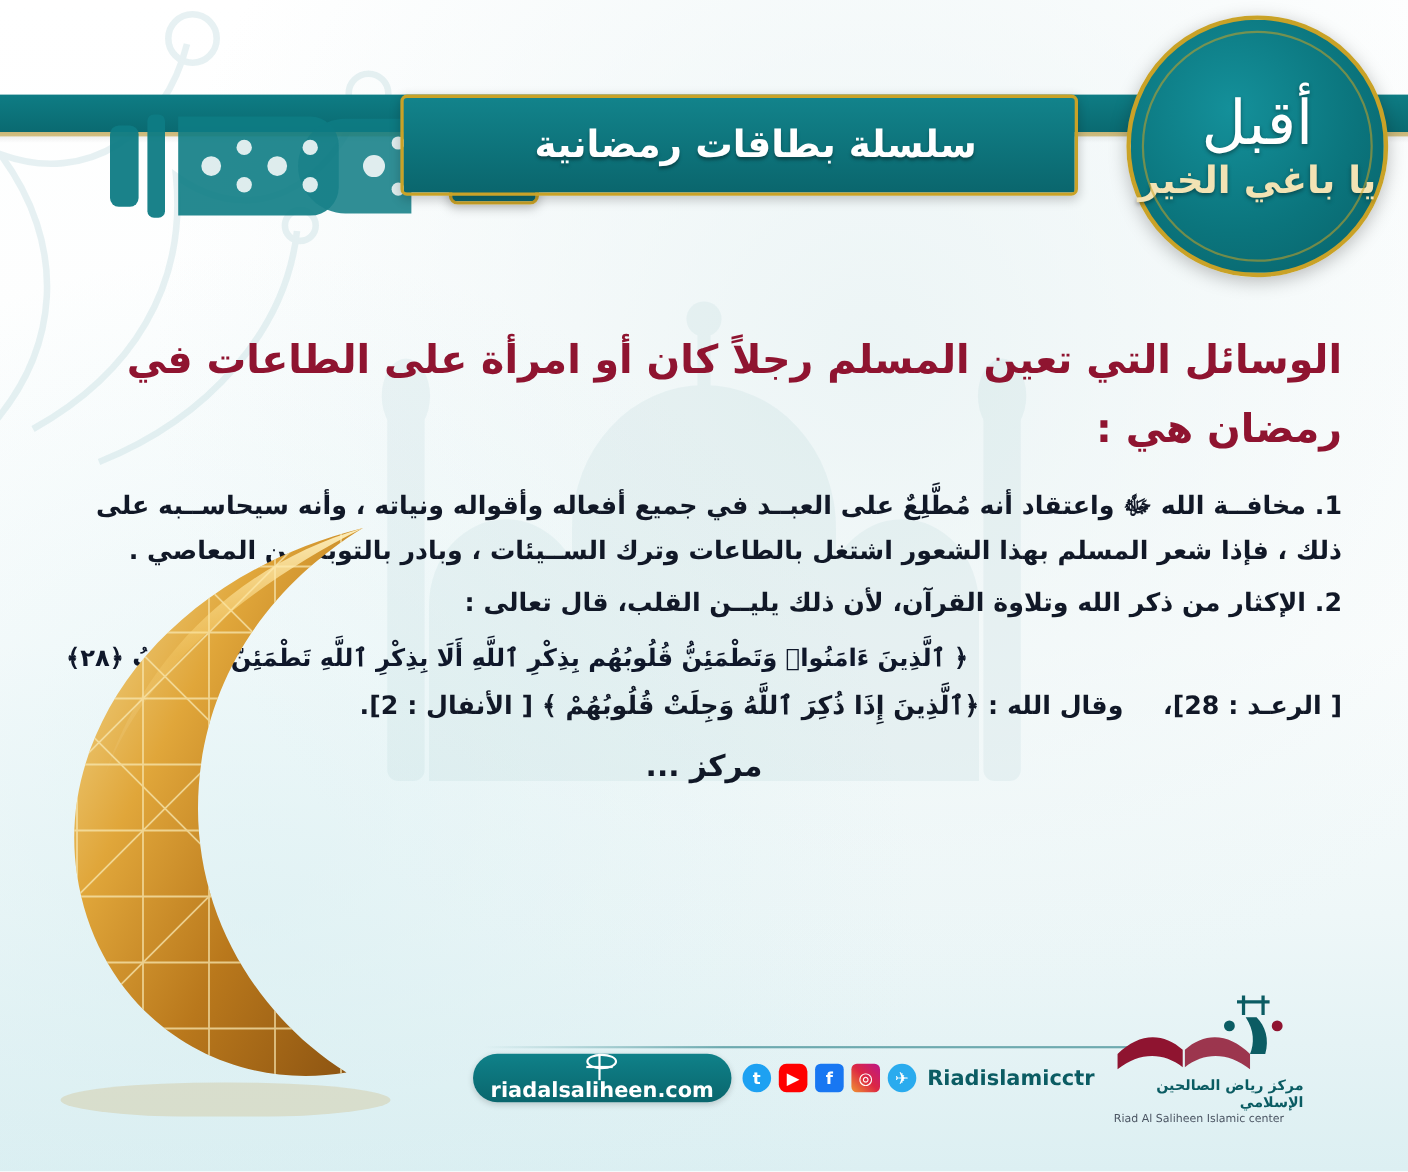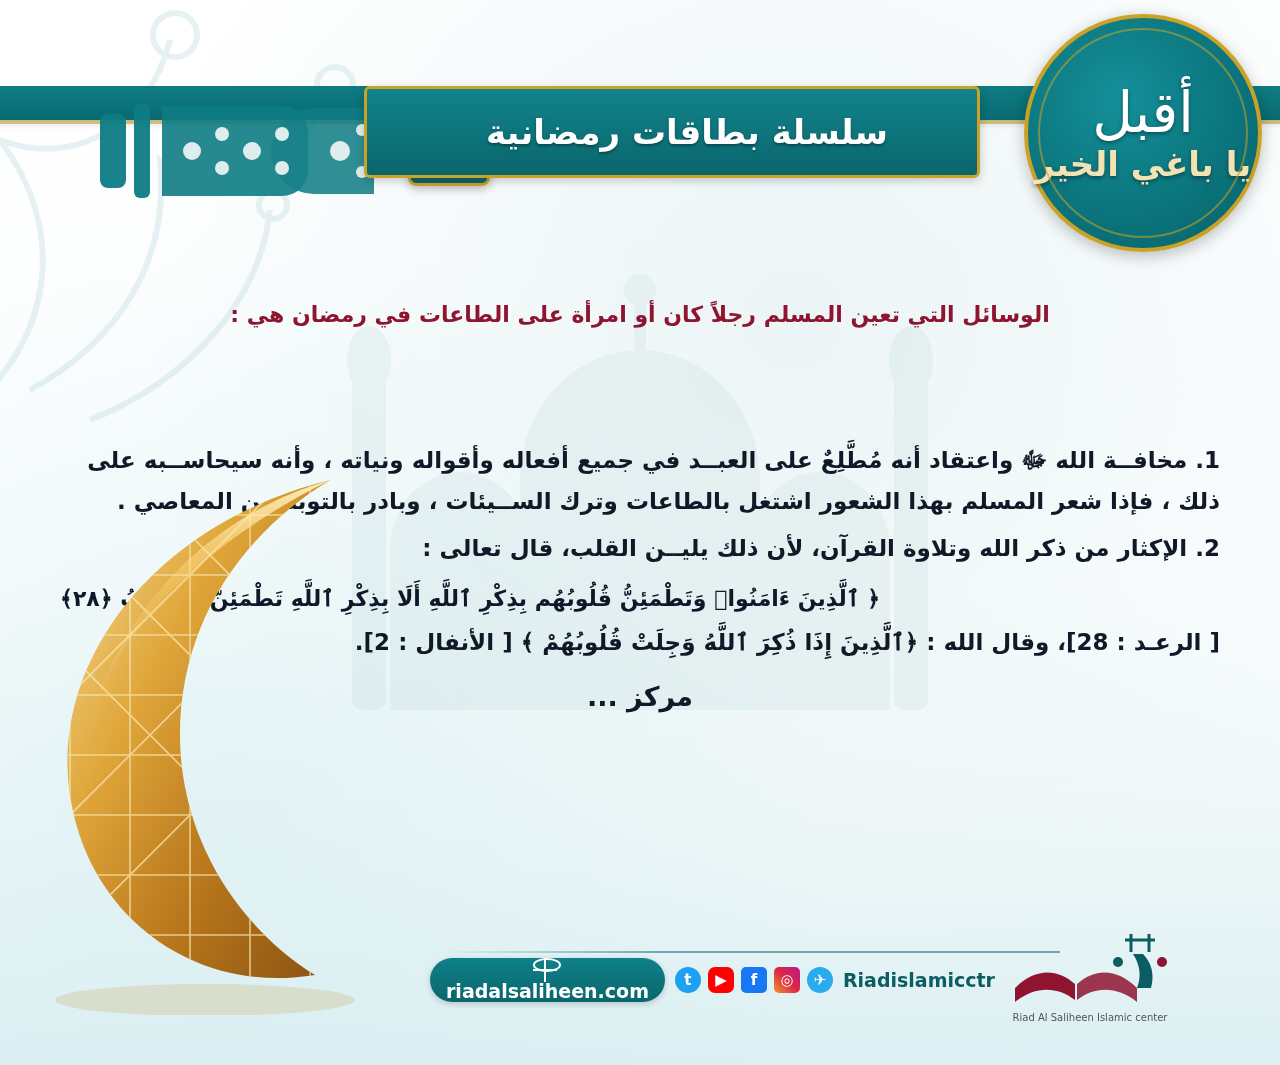--- a/index.html
+++ b/index.html
@@ -80,34 +80,34 @@
   }
   .medallion .m1{font-size:56px;font-weight:normal;text-shadow:0 2px 4px rgba(0,0,0,.4);}
   .medallion .m2{font-size:34px;font-weight:bold;margin-top:4px;color:#f2e3b4;text-shadow:0 2px 4px rgba(0,0,0,.4);}
   .medallion:before{
     content:"";position:absolute;inset:10px;border-radius:50%;
     border:2px solid rgba(201,162,39,.55);
   }
   
   .headline{
     position:absolute;top:296px;left:60px;right:60px;
-    text-align:center;color:#8f1430;font-weight:bold;
-    font-size:22px;line-height:1.75;
+    color:#8f1430;font-weight:bold;
+    font-size:36px;line-height:1.75;
     direction:rtl;
   }
   .content{
     position:absolute;top:440px;right:60px;left:60px;
     direction:rtl;text-align:right;color:#111827;
     font-size:23px;line-height:1.78;font-weight:bold;
   }
   .item{margin-bottom:6px;}
   .ayah{
     display:block;text-align:left;font-size:22px;margin:10px 0 4px;color:#0f172a;
   }
-  .ref{font-weight:bold;}
+  .ref{font-weight:bold;margin-left:28px;}
   .tobecontinued{
     margin-top:10px;text-align:center;font-size:27px;font-weight:bold;color:#111827;
   }
   
   .moon{
     position:absolute;left:30px;top:455px;width:440px;height:560px;pointer-events:none;
   }
   
   .footer-bar{
     position:absolute;left:430px;bottom:62px;width:640px;height:46px;
@@ -287,16 +287,17 @@
       <path d="M72 52 C 90 36, 112 36, 132 56 L132 70 C 112 54, 90 54, 72 68 Z" fill="#8f1430" opacity=".85"></path>
       <g stroke="#0b5c63" stroke-width="3" fill="none">
         <path d="M120 8 L150 8"></path>
           <path d="M126 2 L126 20"></path>
           <path d="M144 2 L144 20"></path>
       </g>
       <path d="M128 22 C 136 34, 136 46, 132 56 L146 56 C 150 42, 146 30, 138 22 Z" fill="#0b5c63"></path>
       <circle cx="157" cy="30" r="5" fill="#8f1430"></circle>
       <circle cx="113" cy="30" r="5" fill="#0b5c63"></circle>
     </svg>
+    <div class="ctr-ar">مركز رياض الصالحين الإسلامي</div>
     <div class="ctr-en">Riad Al Saliheen Islamic center</div>
   </div>
 
 </div>
 
 </body></html>

